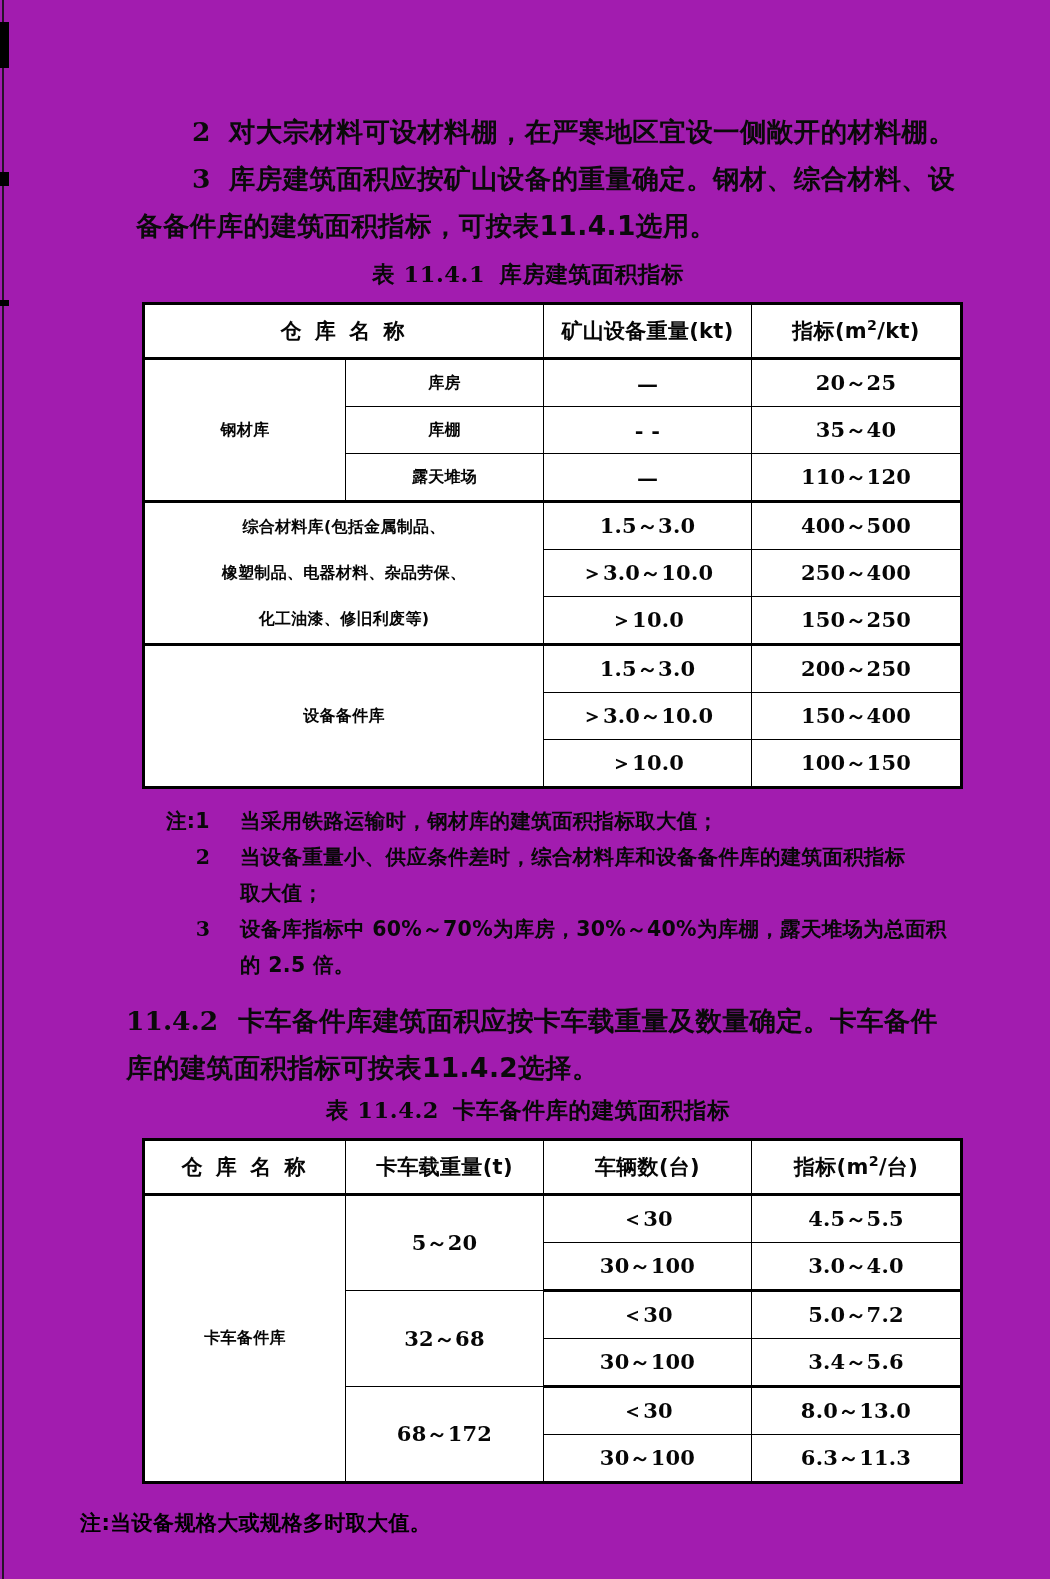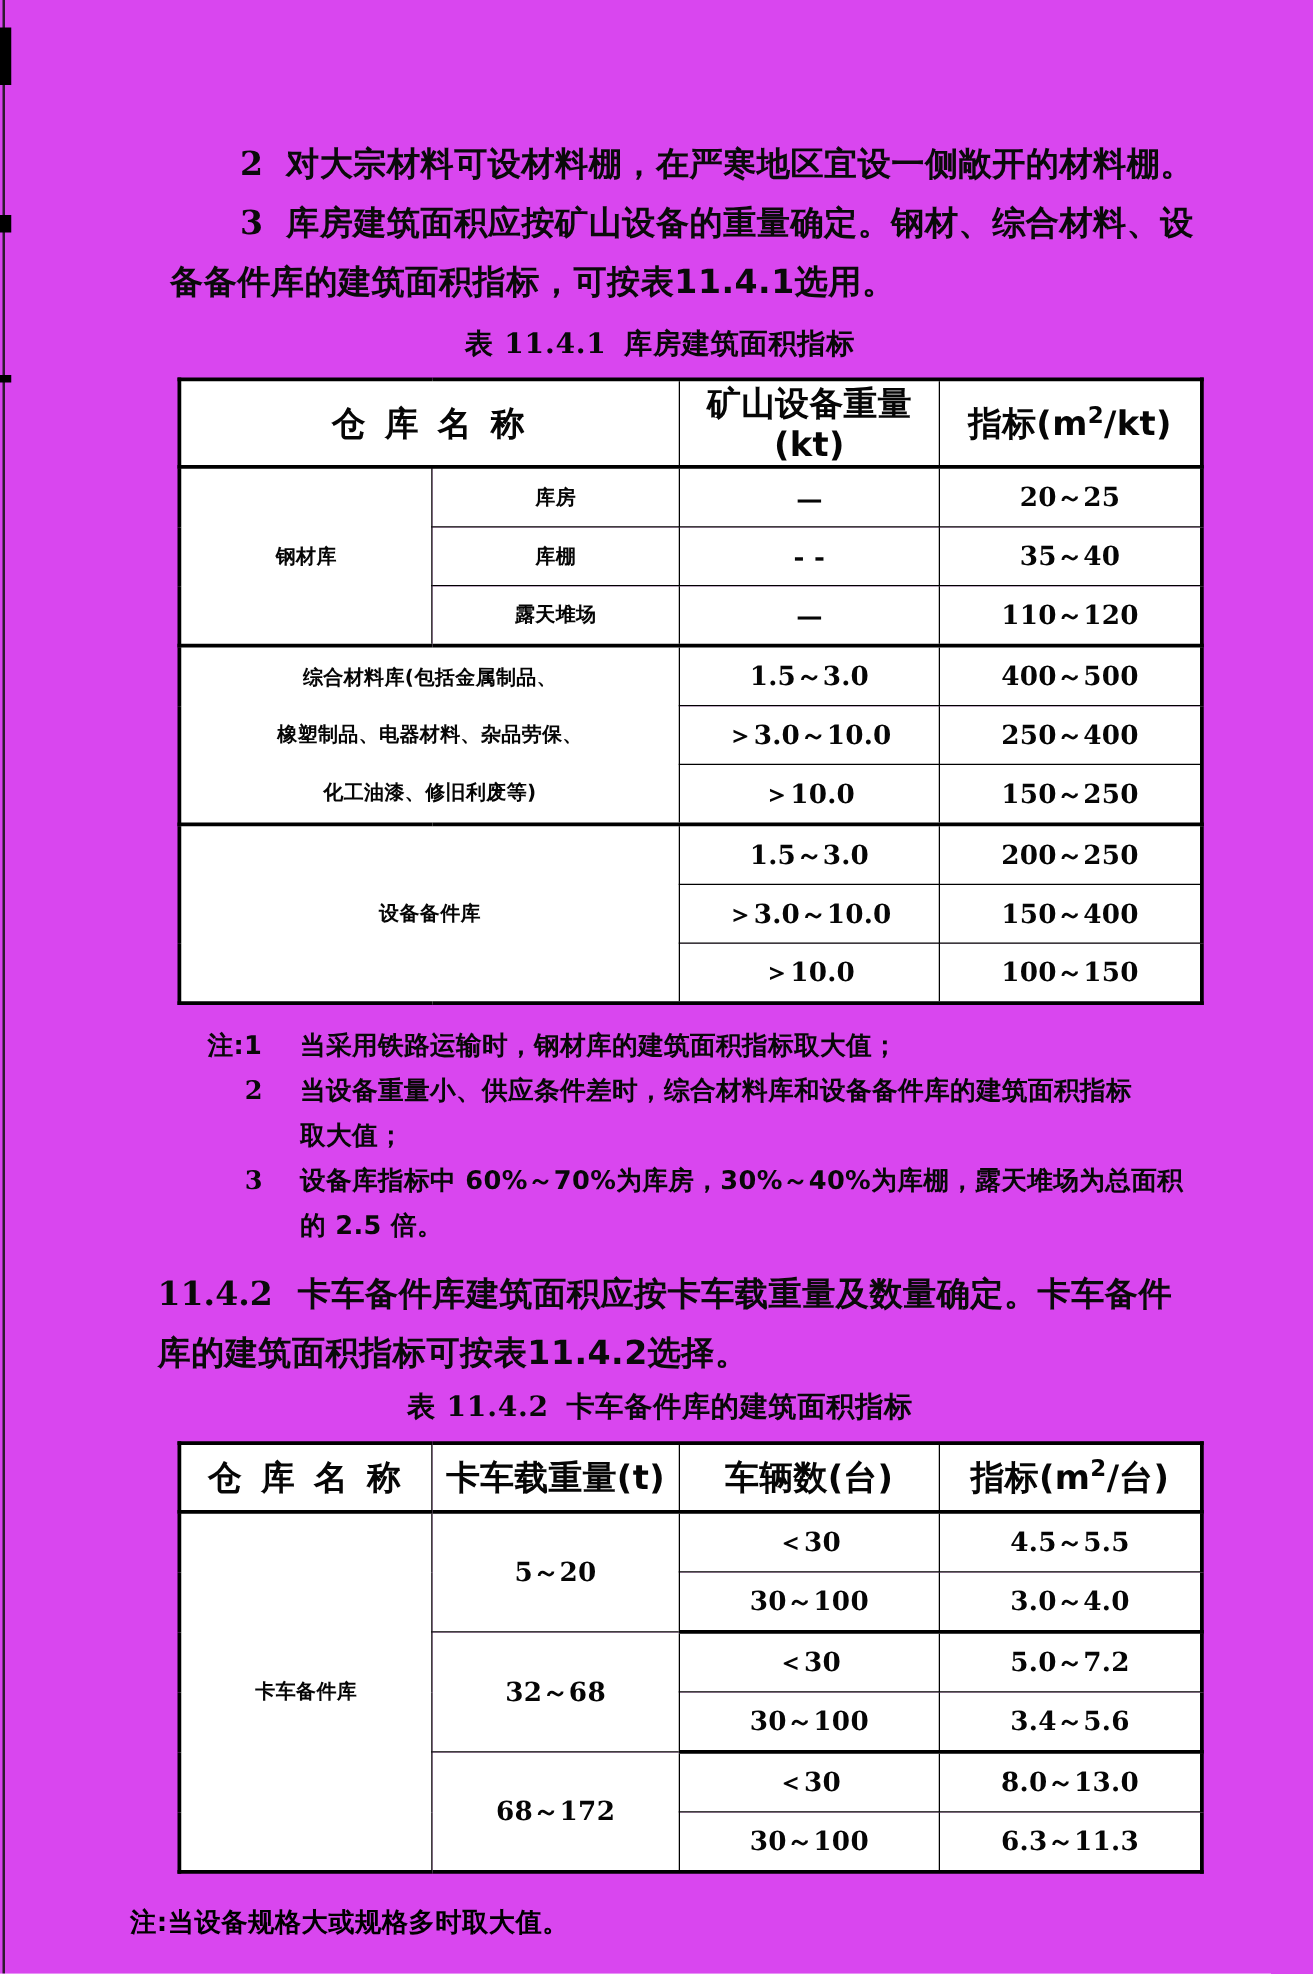--- a/index.html
+++ b/index.html
@@ -9,21 +9,21 @@
     background: #ffffff;
   }
   body {
     font-family: "DejaVu Sans", "Liberation Sans", sans-serif;
     color: #000000;
   }
   #page {
     position: relative;
     width: 1050px;
     height: 1579px;
-    background: #d946ef;
+    background: #a21caf;
     overflow: hidden;
     box-sizing: border-box;
   }
   
   .scan-edge-line {
     position: absolute;
     background: #000;
   }
   .edge-left-rule {
     left: 2px; top: 0; width: 2px; height: 1579px;
@@ -106,21 +106,21 @@
   table.doc-table th {
     border: 1.6px solid #000;
     text-align: center;
     vertical-align: middle;
     font-weight: 700;
     padding: 0;
     background: #fff;
     letter-spacing: 0.3px;
   }
   table.doc-table th {
-    font-size: 27px;
+    font-size: 21px;
     height: 52px;
     letter-spacing: 3px;
   }
   table.doc-table th.tight { letter-spacing: 0.3px; }
   table.doc-table td { height: 46px; font-size: 16px; }
   table.doc-table .num {
     font-family: "DejaVu Serif", "Liberation Serif", serif;
     font-weight: 700;
     font-size: 21px;
     letter-spacing: 0.2px;
@@ -157,21 +157,21 @@
     letter-spacing: 0.3px;
   }
   .note-marker.indent {
     text-align: center;
     width: 74px;
     font-family: "DejaVu Serif", "Liberation Serif", serif;
   }
   .note-body { flex: 1 1 auto; letter-spacing: 0.3px; }
   .note-cont { padding-left: 74px; letter-spacing: 0.3px; }
   .note-simple {
-    padding: 0 72px 0 104px;
+    padding: 0 72px 0 80px;
     font-size: 21px;
     line-height: 34px;
     font-weight: 700;
     letter-spacing: 0.4px;
   }
 
   
   .page-footer {
     padding-left: 152px;
     font-size: 23px;

